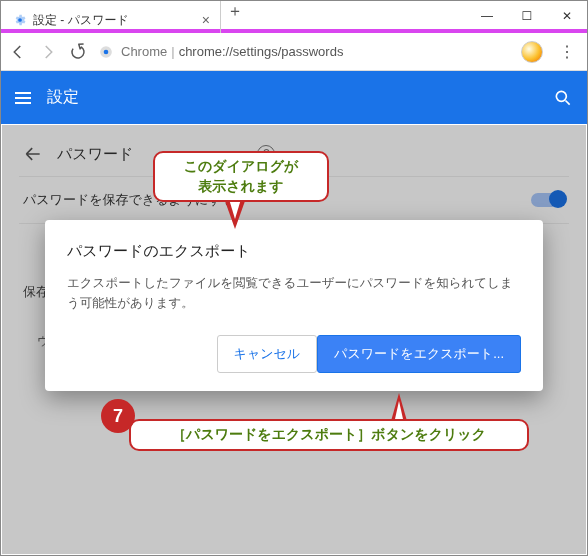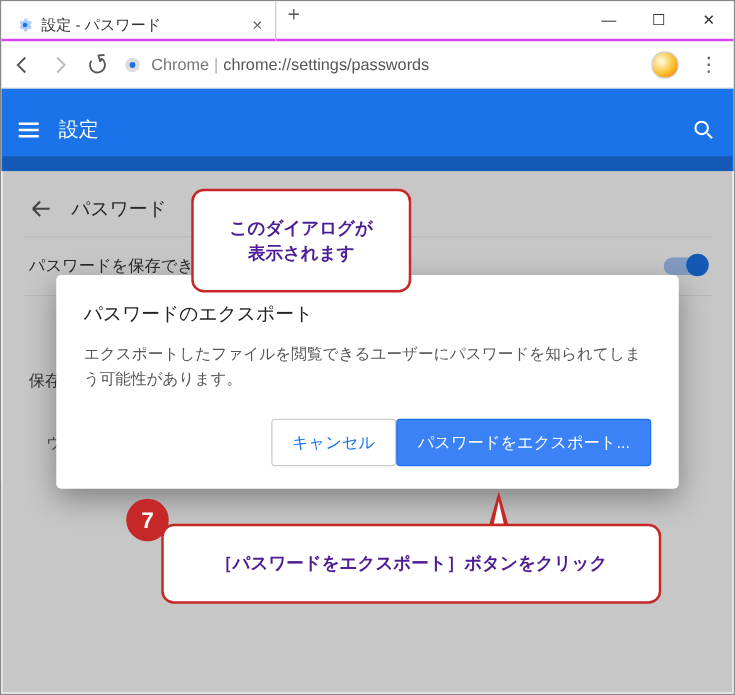--- a/index.html
+++ b/index.html
@@ -1,40 +1,40 @@
 <!DOCTYPE html>
 <html><head>
 <meta charset="utf-8">
 <style>
   * { margin: 0; padding: 0; box-sizing: border-box; }
   body { font-family: "Meiryo", "Yu Gothic", sans-serif; width: 588px; height: 556px; overflow: hidden; background: #fff; position: relative; border: 1px solid #888; }
 
   
-  .titlebar { height: 32px; display: flex; align-items: flex-start; background: #fff; border-bottom: 2px solid #d946ef; }
+  .titlebar { height: 32px; display: flex; align-items: flex-start; background: #fff; border-bottom: 4px solid #d946ef; }
   .tab { display: flex; align-items: center; gap: 6px; padding: 6px 10px 0 12px; height: 32px; border-right: 1px solid #ccc; min-width: 220px; }
   .tab .favicon { width: 14px; height: 14px; }
   .tab .tab-title { font-size: 12px; color: #333; flex: 1; white-space: nowrap; overflow: hidden; text-overflow: ellipsis; }
   .tab .close { font-size: 14px; color: #666; }
   .newtab { width: 28px; display: flex; align-items: center; justify-content: center; font-size: 16px; color: #555; }
   .win-controls { margin-left: auto; display: flex; }
   .win-btn { width: 40px; height: 30px; display: flex; align-items: center; justify-content: center; font-size: 12px; color: #333; }
 
   
   .urlbar { height: 38px; display: flex; align-items: center; padding: 0 8px; gap: 12px; border-bottom: 1px solid #ddd; }
   .nav-icon { width: 18px; color: #555; display: flex; justify-content: center; }
   .nav-icon.disabled { color: #bbb; }
   .url-field { flex: 1; display: flex; align-items: center; gap: 8px; font-size: 13px; color: #555; }
   .url-field .chrome-logo { width: 14px; height: 14px; }
   .url-text .muted { color: #777; }
   .url-text .sep { color: #aaa; padding: 0 4px; }
   .avatar { width: 22px; height: 22px; border-radius: 50%; background: radial-gradient(circle at 35% 35%, #fffde7, #fbc02d 55%, #f57c00 90%); border: 1px solid #ccc; }
   .menudots { font-size: 16px; color: #555; padding: 0 4px; }
 
   
-  .app-header { background: #1a73e8; color: #fff; height: 66px; display: flex; align-items: center; padding: 0 14px; gap: 16px; }
+  .app-header { background: #1a73e8; color: #fff; height: 53px; display: flex; align-items: center; padding: 0 14px; gap: 16px; }
   .hamburger { display: flex; flex-direction: column; gap: 3px; }
   .hamburger span { width: 16px; height: 2px; background: #fff; display: block; }
   .app-title { font-size: 16px; }
   .app-search { margin-left: auto; }
 
   
   .content { padding: 12px 18px; background: #fff; }
   .pw-header { display: flex; align-items: center; gap: 14px; padding: 8px 4px 12px; }
   .back-arrow { font-size: 18px; color: #555; }
   .pw-title { font-size: 15px; color: #333; }
@@ -55,21 +55,21 @@
   .scrim { position: absolute; left: 1px; right: 1px; top: 124px; bottom: 1px; background: rgba(0,0,0,0.22); }
   .dialog { position: absolute; left: 44px; top: 219px; width: 498px; background: #fff; border-radius: 4px; box-shadow: 0 8px 24px rgba(0,0,0,0.35); padding: 22px 22px 18px; }
   .dlg-title { font-size: 15px; color: #222; margin-bottom: 12px; }
   .dlg-body { font-size: 12.5px; color: #555; line-height: 1.6; margin-bottom: 22px; }
   .dlg-actions { display: flex; justify-content: flex-end; }
   .btn { font-size: 13px; padding: 9px 16px; border-radius: 3px; cursor: pointer; }
   .btn-secondary { background: #fff; border: 1px solid #ccc; color: #1a73e8; }
   .btn-primary { background: #3b82f6; border: 1px solid #1a73e8; color: #fff; min-width: 170px; text-align: right; }
 
   
-  .callout { position: absolute; background: #fff; border: 2.5px solid #c62828; border-radius: 10px; padding: 20px 14px; font-size: 14px; color: #4c1d95; font-weight: bold; line-height: 1.4; text-align: center; z-index: 50; }
+  .callout { position: absolute; background: #fff; border: 2.5px solid #c62828; border-radius: 10px; padding: 4px 14px; font-size: 14px; color: #4d7c0f; font-weight: bold; line-height: 1.4; text-align: center; z-index: 50; }
   .callout.c1 { left: 152px; top: 150px; width: 176px; }
   .callout.c2 { left: 128px; top: 418px; width: 400px; }
   .tail { position: absolute; width: 0; height: 0; z-index: 49; }
   .tail.t1 { left: 224px; top: 200px; border-left: 10px solid transparent; border-right: 10px solid transparent; border-top: 28px solid #c62828; }
   .tail.t1::after { content: ""; position: absolute; left: -6px; top: -30px; border-left: 6px solid transparent; border-right: 6px solid transparent; border-top: 20px solid #fff; }
   .tail.t2 { left: 390px; top: 392px; border-left: 8px solid transparent; border-right: 8px solid transparent; border-bottom: 28px solid #c62828; }
   .tail.t2::after { content: ""; position: absolute; left: -4px; top: 8px; border-left: 4px solid transparent; border-right: 4px solid transparent; border-bottom: 18px solid #fff; }
 
   .step-badge { position: absolute; left: 100px; top: 398px; width: 34px; height: 34px; border-radius: 50%; background: #c62828; color: #fff; display: flex; align-items: center; justify-content: center; font-size: 18px; font-weight: bold; z-index: 60; }
 

